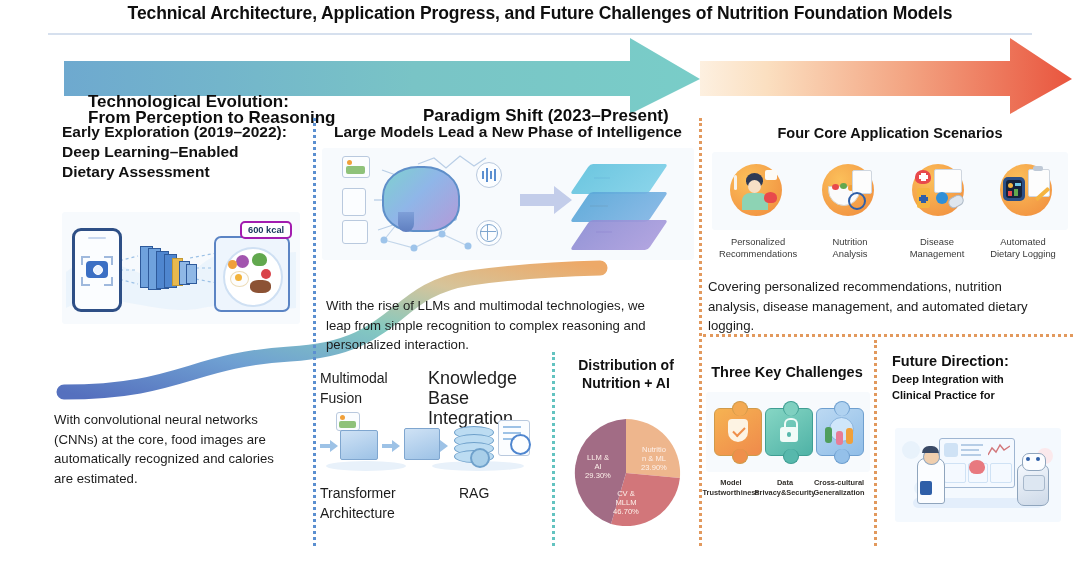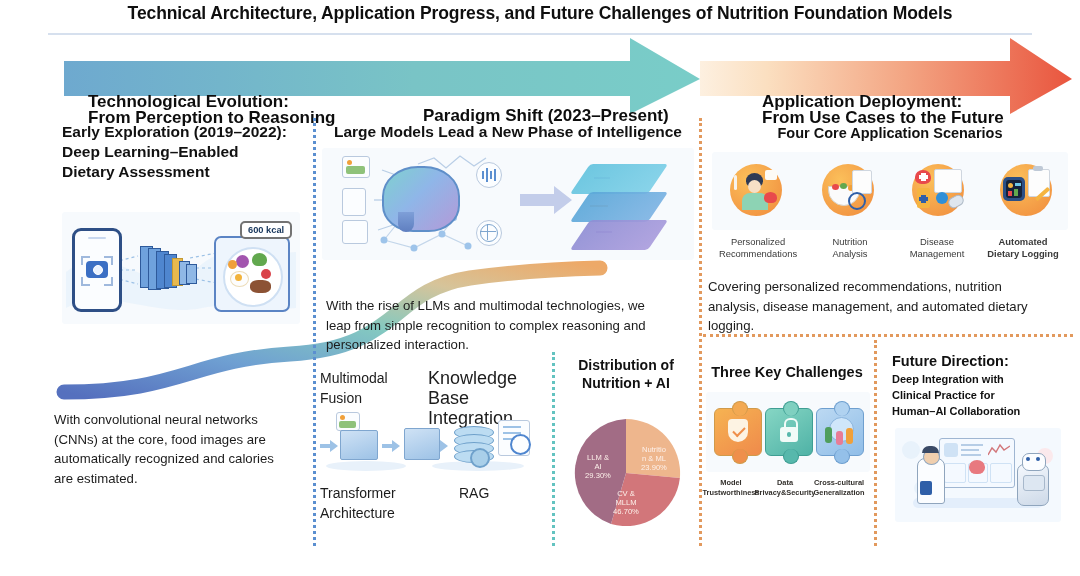--- a/index.html
+++ b/index.html
@@ -56,21 +56,21 @@
   
   .cube{position:absolute;background:#4f86cf;border:1px solid #2e5a9b;}
   .cube.l{background:#6fa2dd;}
   .cube.y{background:#e8b94e;border-color:#c49a33;}
   .cube.g{background:#8fb8e6;}
 
   
   .plateBox{position:absolute;width:72px;height:72px;border:2.4px solid #5b84c4;border-radius:7px;background:#eef5fd;}
   .plate{position:absolute;left:7px;top:9px;width:56px;height:56px;border-radius:50%;background:#fff;border:2px solid #cfe0f3;}
   .kcal{position:absolute;font-size:9.3px;font-weight:bold;color:#17365c;background:#fff;
-        border:2px solid #737373;border-radius:5px;padding:2px 6px;white-space:nowrap;}
+        border:2px solid #a21caf;border-radius:5px;padding:2px 6px;white-space:nowrap;}
   .food{position:absolute;border-radius:50%;}
 
   
   .brain{position:absolute;width:74px;height:62px;border-radius:46% 46% 40% 40%;
         background:linear-gradient(135deg,#7fd1cf 0%,#8fb6e8 45%,#b49ad8 100%);
         border:2px solid #5f8fc9;}
   .brain:after{content:"";position:absolute;left:14px;top:44px;width:16px;height:20px;border-radius:0 0 8px 8px;
         background:linear-gradient(180deg,#7e9fd8,#5f7fc0);}
   .tile{position:absolute;border:1.5px solid #b9c9de;background:#fbfdff;border-radius:3px;}
 
@@ -131,24 +131,20 @@
 
       <path d="M64,25 L630,25 L630,2 L700,43 L630,78 L630,60 L64,60 Z" fill="url(#gL)"></path>
 
       <path d="M700,25 L1010,25 L1010,2 L1072,43 L1010,78 L1010,60 L700,60 Z" fill="url(#gR)"></path>
     </svg>
     <div class="arrow-text" id="arrowTextA">
       <div>Technological Evolution:</div>
       <div>From Perception to Reasoning</div>
     </div>
     <div class="arrow-text" id="arrowTextB">Paradigm Shift (2023–Present)</div>
-    <div class="arrow-text" id="arrowTextC">
-      <div>Application Deployment:</div>
-      <div>From Use Cases to the Future</div>
-    </div>
   </div>
 
   <svg style="position:absolute;left:0;top:250px;width:760px;height:160px;" viewBox="0 0 760 160">
     <defs>
       <linearGradient id="gRib" x1="0" y1="1" x2="1" y2="0">
         <stop offset="0%" stop-color="#5570be"></stop>
         <stop offset="28%" stop-color="#6fa0d2"></stop>
         <stop offset="55%" stop-color="#84c9c0"></stop>
         <stop offset="78%" stop-color="#d6c49a"></stop>
         <stop offset="100%" stop-color="#eda968"></stop>
@@ -415,21 +411,21 @@
     <div>Recommendations</div>
   </div>
   <div class="scenLabel" style="left:0;top:236px;margin-left:804px;">
     <div>Nutrition</div>
     <div>Analysis</div>
   </div>
   <div class="scenLabel" style="left:0;top:236px;margin-left:891px;">
     <div>Disease</div>
     <div>Management</div>
   </div>
-  <div class="scenLabel" style="left:0;top:236px;margin-left:977px;font-weight:bold;">
+  <div class="scenLabel" style="left:0;top:236px;margin-left:977px;">
     <div>Automated</div>
     <div>Dietary Logging</div>
   </div>
 
   <div class="body-txt" style="position:absolute;left:708px;top:277px;width:342px;">Covering personalized recommendations, nutrition analysis, disease management, and automated dietary logging.</div>
 
   <div class="s-title" style="left:704px;top:363px;width:166px;font-size:14.5px;">Three Key Challenges</div>
 
   <div class="art art-soft" style="left:706px;top:392px;width:164px;height:80px;">
     <div class="puz o" style="left:8px;top:16px;">
@@ -465,21 +461,20 @@
   <div class="chalLabel" style="left:0;top:478px;margin-left:796px;">
     <div>Cross-cultural</div>
     <div>Generalization</div>
   </div>
 
   <div style="position:absolute;left:892px;top:352px;width:180px;">
     <div style="font-size:14.5px;font-weight:bold;line-height:19px;color:#111;">Future Direction:</div>
     <div style="font-size:11px;font-weight:bold;line-height:16px;color:#111;">
       <div>Deep Integration with</div>
       <div>Clinical Practice for</div>
-      <div>Human–AI Collaboration</div>
     </div>
   </div>
 
   <div class="art art-soft" style="left:895px;top:428px;width:166px;height:94px;background:#f4f9fe;">
     <svg width="166" height="94" viewBox="0 0 166 94">
       <circle cx="16" cy="22" r="9" fill="#e8f2fb"></circle>
       <circle cx="26" cy="60" r="7" fill="#e8f2fb"></circle>
       <circle cx="150" cy="28" r="8" fill="#fbe9ec"></circle>
       <circle cx="142" cy="64" r="6" fill="#e8f2fb"></circle>
       <rect x="18" y="70" width="130" height="10" rx="5" fill="#e3eefb"></rect>

